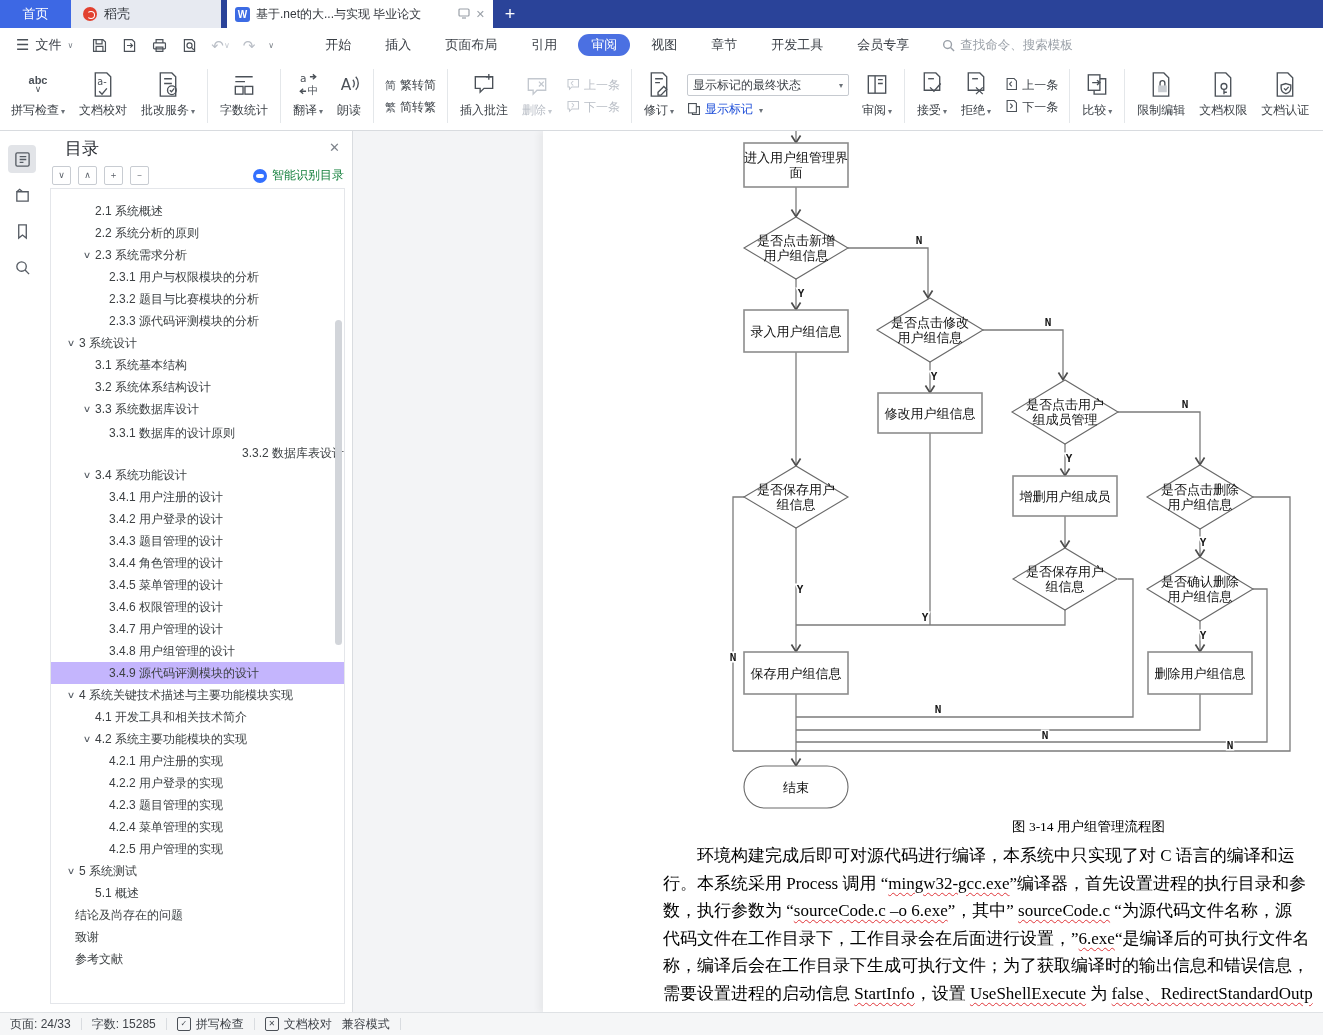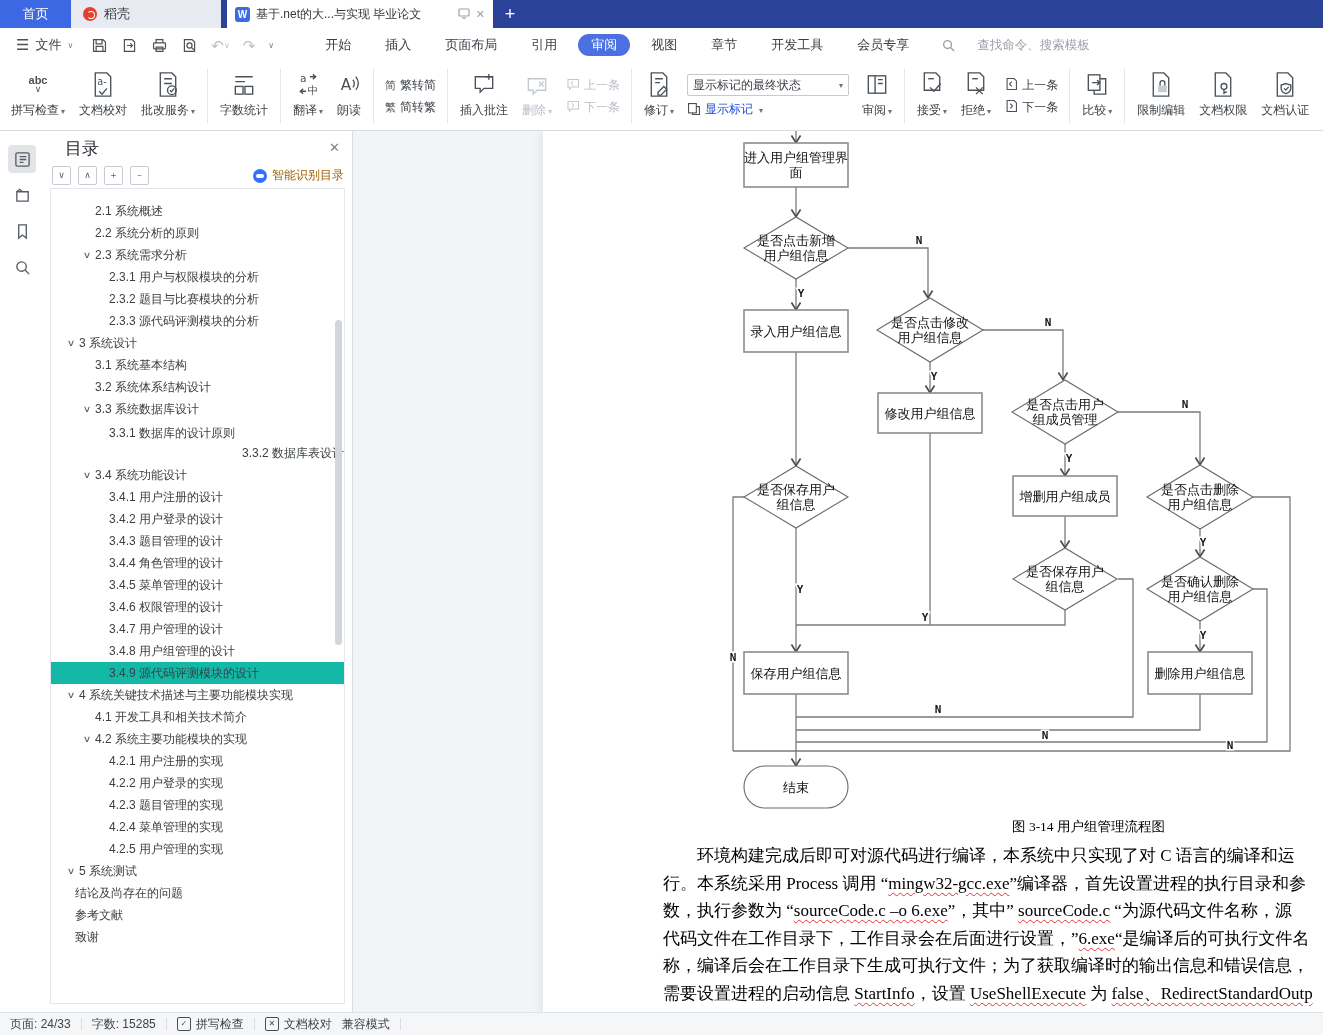--- a/index.html
+++ b/index.html
@@ -27,21 +27,21 @@
   .ham{font-size:15px;color:#4b5158;}
   .smallcaret{font-size:8px;color:#7a8088;}
   .qicons{display:flex;align-items:center;gap:13px;padding:0 10px 0 8px;color:#4b5158;}
   .qi{display:flex;align-items:center;}
   .qi svg{width:17px;height:17px;stroke:#4b5158;fill:none;stroke-width:1.4;}
   .uglyph{font-size:15px;line-height:1;color:#4b5158;}
   .uglyph.dim{color:#b9bec6;}
   .mtabs{display:flex;align-items:center;margin-left:24px;}
   .mtab{padding:0 13px;height:22px;line-height:22px;border-radius:12px;margin:0 4px;white-space:nowrap;}
   .mtab.active{background:#4B70E2;color:#fff;}
-  .msearch{display:flex;align-items:center;gap:22px;margin-left:16px;color:#9AA0A8;font-size:12.5px;}
+  .msearch{display:flex;align-items:center;gap:5px;margin-left:16px;color:#9AA0A8;font-size:12.5px;}
   .msearch svg{width:13px;height:13px;stroke:#9AA0A8;fill:none;stroke-width:1.5;}
 
   
   .ribbon{position:absolute;left:0;top:62px;right:0;height:68px;background:#fff;border-bottom:1px solid #D8DBDF;
           display:flex;align-items:stretch;padding-left:4px;overflow:hidden;}
   .rsep{width:1px;background:#E4E7EA;margin:7px 5px;flex:0 0 auto;}
   .rbtn{display:flex;flex-direction:column;align-items:center;padding:7px 7px 0;font-size:12px;color:#3C4147;white-space:nowrap;}
   .rbtn .ic{height:31px;display:flex;align-items:center;justify-content:center;color:#4B5158;}
   .rbtn .lb{margin-top:2px;display:flex;align-items:center;}
   .rbtn.dis{color:#B9BEC6;}
@@ -68,26 +68,26 @@
   .iconstrip{position:absolute;left:0;top:0;bottom:0;width:44px;background:#fff;border-right:1px solid #EAECEF;}
   .stripbtn{position:absolute;left:8px;width:28px;height:28px;border-radius:4px;display:flex;align-items:center;justify-content:center;color:#555B63;}
   .stripbtn svg{width:17px;height:17px;stroke:#555B63;fill:none;stroke-width:1.4;}
   .stripbtn.sel{background:#E2E4E8;}
   .sidepanel{position:absolute;left:44px;top:0;bottom:0;width:308px;background:#fff;border-right:1px solid #D9DCE0;}
   .paneltitle{position:absolute;left:21px;top:6px;font-size:17px;color:#25292F;}
   .panelclose{position:absolute;right:12px;top:9px;font-size:13px;color:#7d838b;}
   .tocctl{position:absolute;left:8px;top:35px;display:flex;gap:7px;}
   .ctlb{width:17px;height:17px;border:1px solid #C8CCD2;border-radius:2px;display:flex;align-items:center;justify-content:center;
         font-size:9px;color:#5A6068;line-height:1;}
-  .smarttoc{position:absolute;right:8px;top:36px;display:flex;align-items:center;gap:5px;font-size:12px;color:#a16207;}
+  .smarttoc{position:absolute;right:8px;top:36px;display:flex;align-items:center;gap:5px;font-size:12px;color:#15803d;}
   .robot{width:14px;height:14px;border-radius:50%;background:#3370FF;position:relative;}
   .robot::after{content:"";position:absolute;left:3px;top:5px;width:8px;height:4px;border-radius:2px;background:#fff;}
   .tocbox{position:absolute;left:6px;right:7px;top:57px;bottom:9px;border:1px solid #E4E6EA;overflow:hidden;padding-top:11px;box-sizing:border-box;}
   .toc-row{height:22px;display:flex;align-items:center;font-size:12px;color:#3C4043;white-space:nowrap;overflow:hidden;}
-  .toc-row.active{background:#14b8a6;}
+  .toc-row.active{background:#c4b5fd;}
   .toc-caret{width:16px;font-size:9px;color:#585E66;text-align:center;flex:0 0 16px;transform:scaleX(1.3);}
   .tocscroll{position:absolute;right:2px;top:131px;width:7px;height:325px;border-radius:4px;background:#D2D5DA;}
 
   
   .page{position:absolute;left:543px;top:0;right:0;bottom:0;background:#fff;box-shadow:-4px 0 7px rgba(0,0,0,0.05);}
   #flowchart{position:absolute;left:543px;top:0;}
   .caption{position:absolute;left:1012px;top:687px;font-size:13.5px;color:#000;
            font-family:"Liberation Serif","DejaVu Serif",serif;white-space:nowrap;}
   .para{position:absolute;left:663px;top:711px;width:680px;font-size:17px;line-height:27.5px;color:#000;
         font-family:"Liberation Serif","DejaVu Serif",serif;}
@@ -596,28 +596,31 @@
           <div class="toc-row" style="padding-left: 58px;">
             <span>4.2.4  菜单管理的实现</span>
           </div>
           <div class="toc-row" style="padding-left: 58px;">
             <span>4.2.5  用户管理的实现</span>
           </div>
           <div class="toc-row" style="padding-left: 12px;">
             <span class="toc-caret">∨</span>
             <span>5  系统测试</span>
           </div>
+          <div class="toc-row" style="padding-left: 44px;">
+            <span>5.1  概述</span>
+          </div>
           <div class="toc-row" style="padding-left: 24px;">
             <span>结论及尚存在的问题</span>
           </div>
           <div class="toc-row" style="padding-left: 24px;">
+            <span>致谢</span>
+          </div>
+          <div class="toc-row" style="padding-left: 24px;">
             <span>参考文献</span>
-          </div>
-          <div class="toc-row" style="padding-left: 24px;">
-            <span>致谢</span>
           </div>
         </div>
       <div class="tocscroll"></div>
     </div>
   </div>
 
   <div class="page"></div>
 
   <svg id="flowchart" width="780" height="687" viewBox="543 131 780 687">
     <defs>

